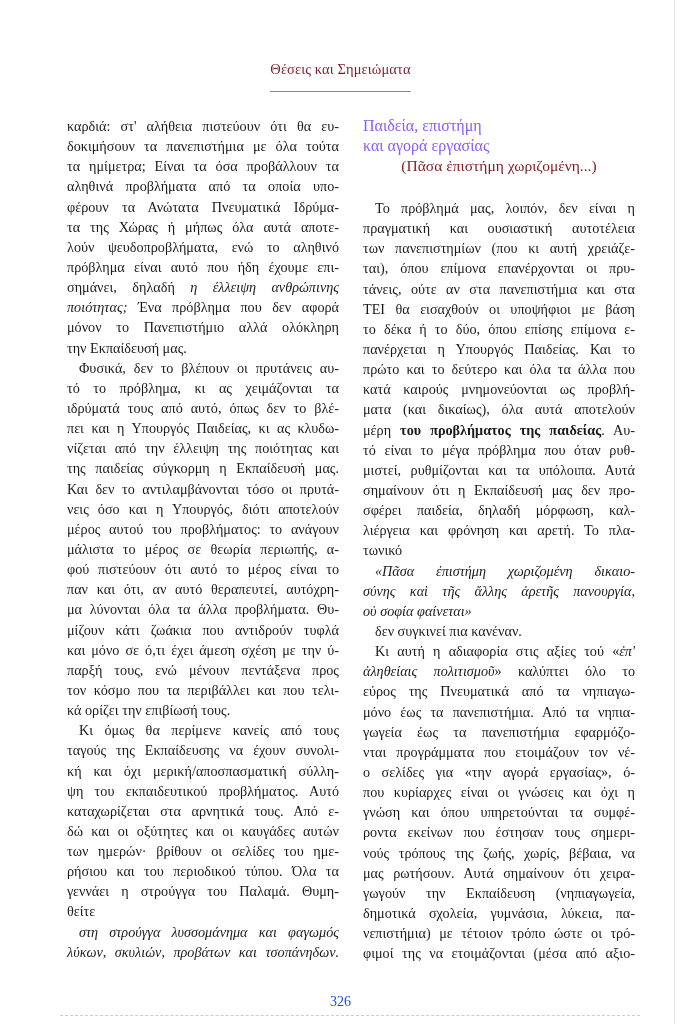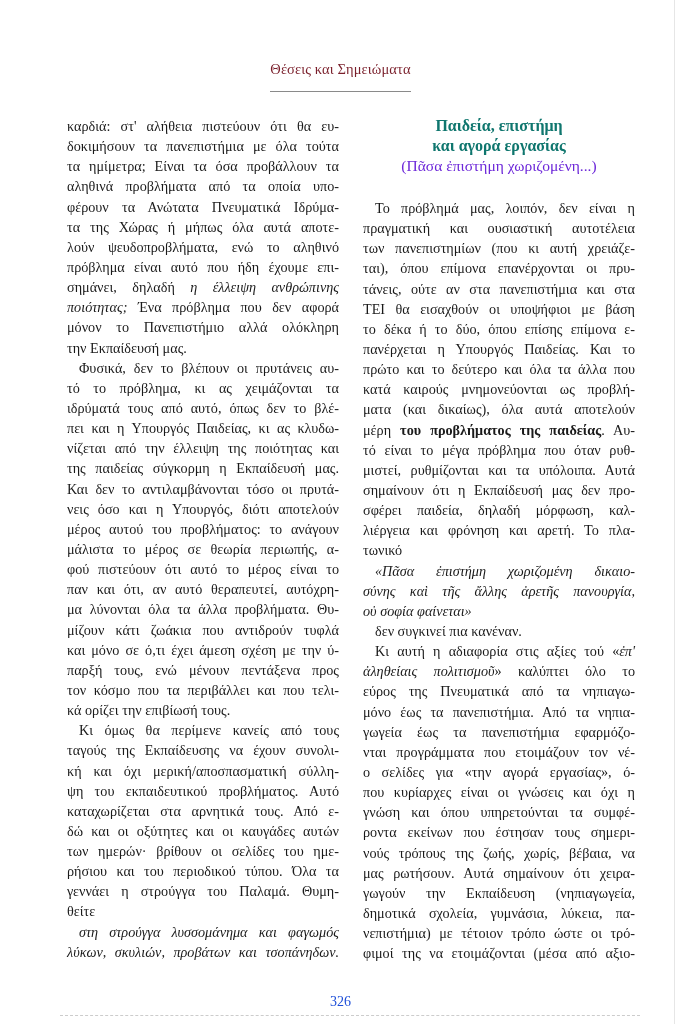--- a/index.html
+++ b/index.html
@@ -7,22 +7,22 @@
     .header { position: absolute; top: 60px; left: 0; width: 681px; text-align: center; }
     .header-title { display: inline-block; color: #7a1f2b; font-size: 14.5px; padding-bottom: 13px; border-bottom: 1px solid #8a8a8a; letter-spacing: 0.1px; }
     .col { position: absolute; top: 116px; font-size: 14.2px; line-height: 20.15px; text-align: justify; }
     .col-left { left: 67px; width: 272px; }
     .col-right { left: 363px; width: 272px; }
     .line { display: block; text-align: justify; text-align-last: justify; white-space: nowrap; height: 20.15px; }
     .line.last { text-align-last: left; }
     .line.indent { padding-left: 12px; }
     .it { font-style: italic; }
     .b { font-weight: bold; margin-top: 44px; }
-    .section-title { text-align: center; color: #0f766e; font-weight: bold; font-size: 16px; line-height: 20px; }
-    .section-sub { text-align: center; color: #6d28d9; font-size: 15.5px; line-height: 20px; margin-bottom: 22px; }
+    .section-title { color: #8b5cf6; font-weight: normal; font-size: 16px; line-height: 20px; }
+    .section-sub { text-align: center; color: #7f1d1d; font-size: 15.5px; line-height: 20px; margin-bottom: 22px; }
     .page-number { position: absolute; top: 994px; left: 0; width: 681px; text-align: center; color: #1d4ed8; font-size: 14px; }
     .bottom-rule { position: absolute; top: 1015px; left: 60px; width: 580px; border-top: 1px dashed #cccccc; }
     .right-edge { position: absolute; top: 0; left: 674px; width: 1px; height: 1024px; background: #e6e6e6; }
   </style>
 </head>
 <body>
 
 <div class="header">
   <span class="header-title">Θέσεις και Σημειώματα</span>
 </div>

